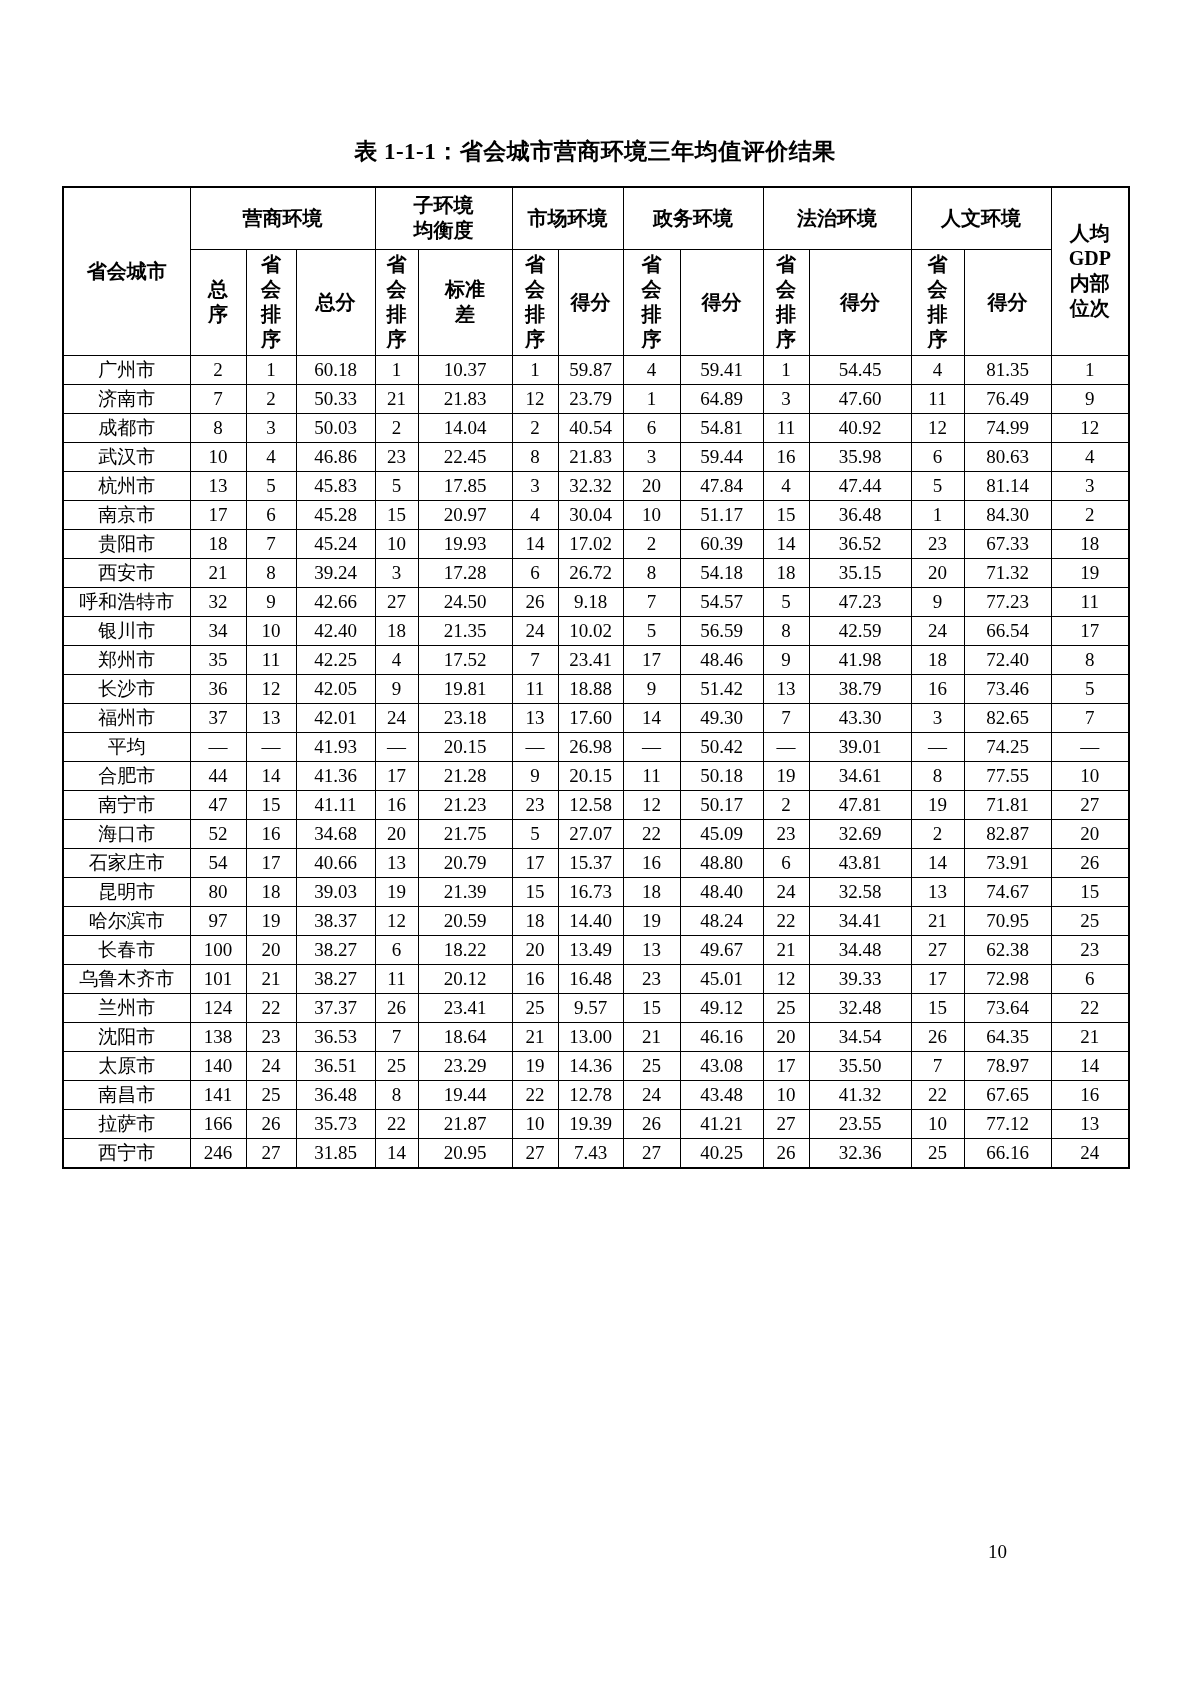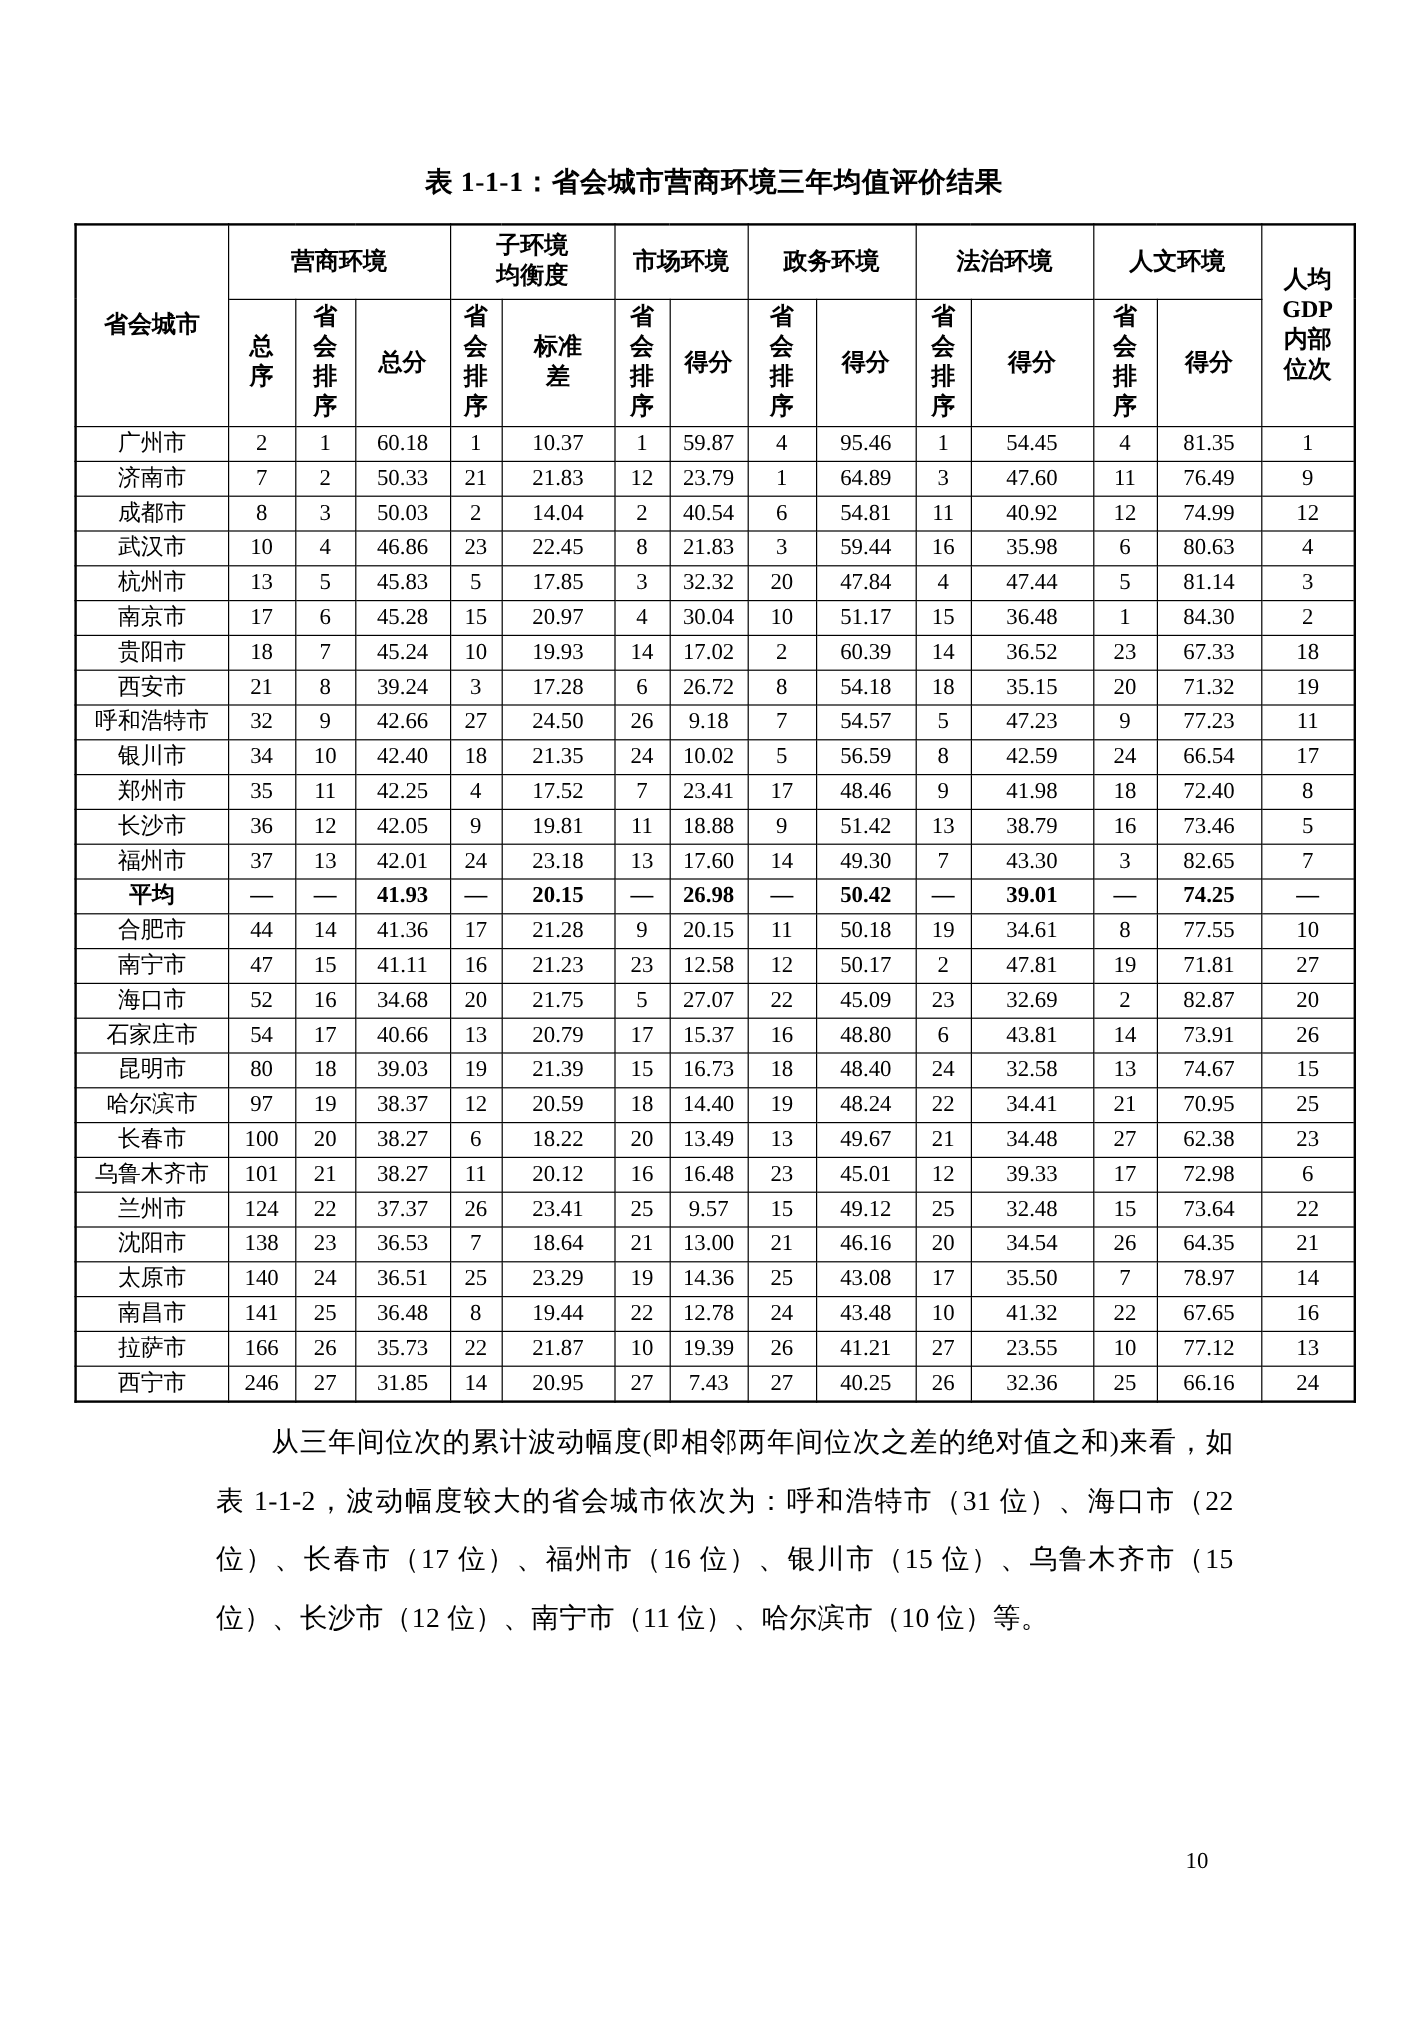--- a/index.html
+++ b/index.html
@@ -49,21 +49,21 @@
     white-space: pre-line;
     line-height: 1.25;
   }
   tr.group-row { height: 62px; }
   tr.sub-row { height: 106px; }
   tbody td {
     font-size: 19px;
     height: 28px;
     line-height: 1;
   }
-  tbody tr.bold-row td { font-weight: bold; }
+  tbody tr.bold-row td { font-weight: normal; }
   .body-text {
     position: absolute;
     left: 180px;
     top: 1177px;
     width: 848px;
     font-size: 23px;
     line-height: 49px;
     text-align: justify;
     text-justify: inter-ideograph;
     letter-spacing: 0.3px;
@@ -159,21 +159,21 @@
         <tr>
           <td>广州市</td>
           <td>2</td>
           <td>1</td>
           <td>60.18</td>
           <td>1</td>
           <td>10.37</td>
           <td>1</td>
           <td>59.87</td>
           <td>4</td>
-          <td>95.46</td>
+          <td>59.41</td>
           <td>1</td>
           <td>54.45</td>
           <td>4</td>
           <td>81.35</td>
           <td>1</td>
         </tr>
         <tr>
           <td>济南市</td>
           <td>7</td>
           <td>2</td>
@@ -629,18 +629,17 @@
           <td>26</td>
           <td>32.36</td>
           <td>25</td>
           <td>66.16</td>
           <td>24</td>
         </tr>
       </tbody>
   </table>
 
   <div class="body-text">
-    <p>从三年间位次的累计波动幅度(即相邻两年间位次之差的绝对值之和)来看，如表 1-1-2，波动幅度较大的省会城市依次为：呼和浩特市（31 位）、海口市（22 位）、长春市（17 位）、福州市（16 位）、银川市（15 位）、乌鲁木齐市（15 位）、长沙市（12 位）、南宁市（11 位）、哈尔滨市（10 位）等。</p>
   </div>
 
   <div class="page-number">10</div>
 
 </div>
 
 </body></html>

